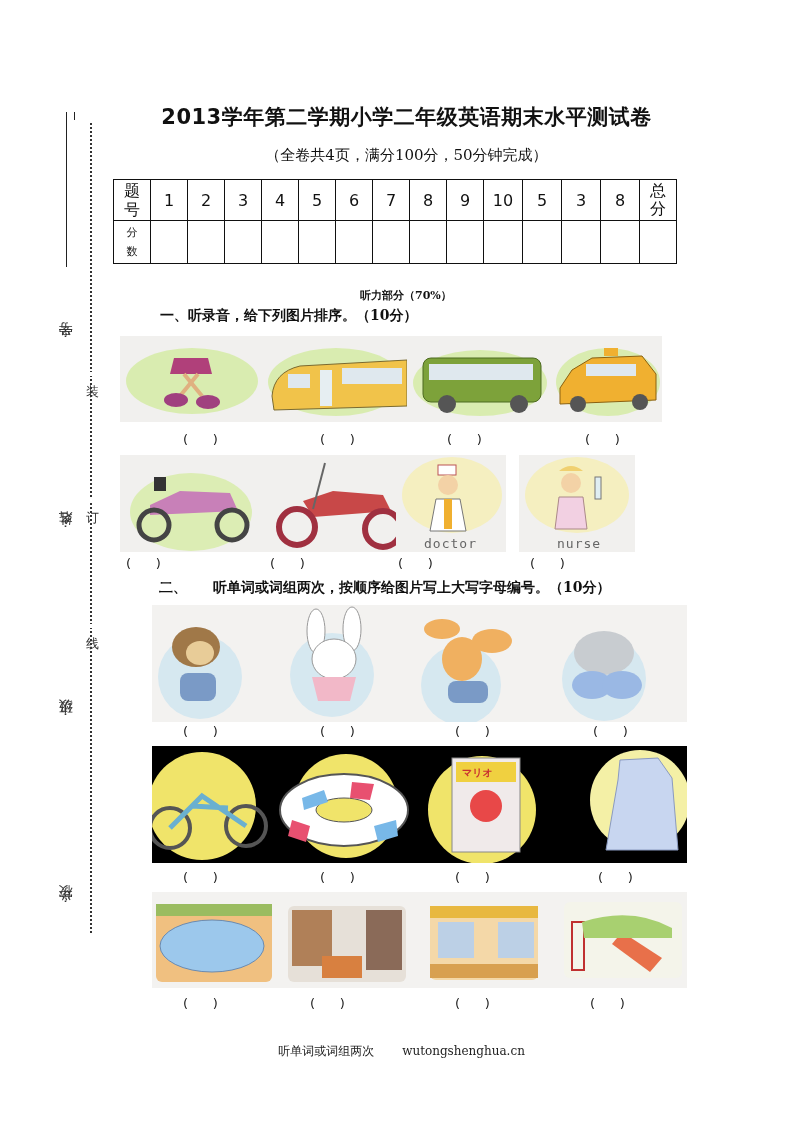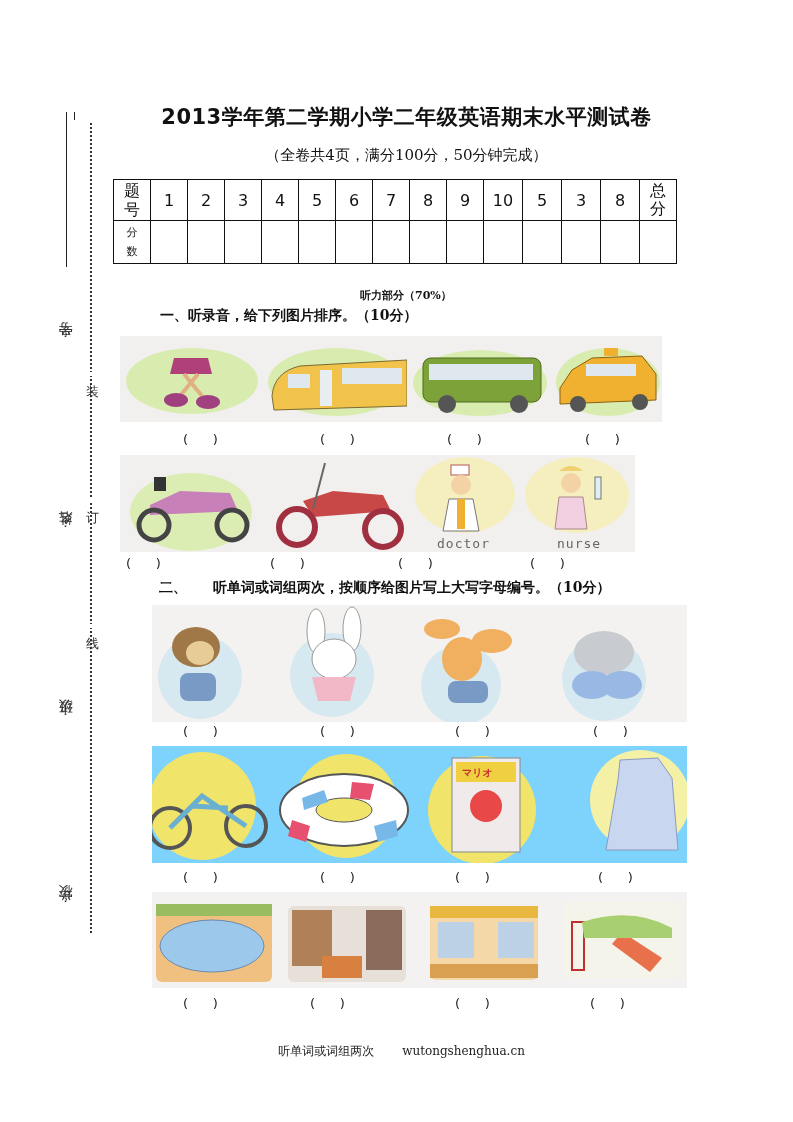--- a/index.html
+++ b/index.html
@@ -166,21 +166,21 @@
   </svg>
 </div>
 <div class="pic" style="left:263px; top:455px; width:146px; height:97px;">
   <svg class="abs" style="left:0;top:0" width="146" height="97">
     <path d="M40 46 L70 36 L120 40 L128 56 L50 62 Z" fill="#c84848"></path>
     <line x1="62" y1="8" x2="50" y2="54" stroke="#666" stroke-width="2"></line>
     <circle cx="34" cy="72" r="18" fill="none" stroke="#a03040" stroke-width="6"></circle>
     <circle cx="120" cy="74" r="18" fill="none" stroke="#a03040" stroke-width="6"></circle>
   </svg>
 </div>
-<div class="pic" style="left:409px; top:455px; width:110px; height:97px;">
+<div class="pic" style="left:396px; top:455px; width:110px; height:97px;">
   <div class="oval" style="left:6px; top:2px; width:100px; height:76px; background:#f5efc0;"></div>
   <svg class="abs" style="left:0;top:0" width="110" height="97">
     <rect x="42" y="10" width="18" height="10" fill="#fff" stroke="#b55"></rect>
     <circle cx="52" cy="30" r="10" fill="#f3d2a6"></circle>
     <path d="M34 76 L40 44 L64 44 L70 76 Z" fill="#fff" stroke="#777"></path>
     <rect x="48" y="44" width="8" height="30" fill="#f0b030"></rect>
   </svg>
   <div class="word" style="left:28px; top:81px;">doctor</div>
 </div>
 <div class="pic" style="left:519px; top:455px; width:116px; height:97px;">
@@ -221,21 +221,21 @@
     <ellipse cx="452" cy="48" rx="30" ry="22" fill="#c8ccd0"></ellipse>
     <ellipse cx="440" cy="80" rx="20" ry="14" fill="#9ab8e4"></ellipse>
     <ellipse cx="470" cy="80" rx="20" ry="14" fill="#9ab8e4"></ellipse>
   </svg>
 </div>
 <div class="blank" style="left:183px; top:724px;">(      )</div>
 <div class="blank" style="left:320px; top:724px;">(      )</div>
 <div class="blank" style="left:455px; top:724px;">(      )</div>
 <div class="blank" style="left:593px; top:724px;">(      )</div>
 
-<div class="pic" style="left:152px; top:746px; width:535px; height:117px; background:#7dd3fc;">
+<div class="pic" style="left:152px; top:746px; width:535px; height:117px; background:#000000;">
   <svg class="abs" style="left:0;top:0" width="535" height="117">
     <circle cx="50" cy="60" r="54" fill="#f0e46a"></circle>
     <circle cx="18" cy="82" r="20" fill="none" stroke="#555" stroke-width="4"></circle>
     <circle cx="94" cy="80" r="20" fill="none" stroke="#555" stroke-width="4"></circle>
     <path d="M18 82 L50 50 L94 80 M40 60 L76 62" stroke="#6ab0d0" stroke-width="5" fill="none"></path>
     <circle cx="194" cy="60" r="52" fill="#f0e46a"></circle>
     <ellipse cx="192" cy="64" rx="64" ry="36" fill="#fff" stroke="#555" stroke-width="2"></ellipse>
     <ellipse cx="192" cy="64" rx="28" ry="12" fill="#f0e46a" stroke="#555"></ellipse>
     <path d="M150 52 L172 44 L176 56 L152 64 Z" fill="#78b8e8"></path>
     <path d="M200 36 L222 38 L218 54 L198 52 Z" fill="#e85070"></path>

